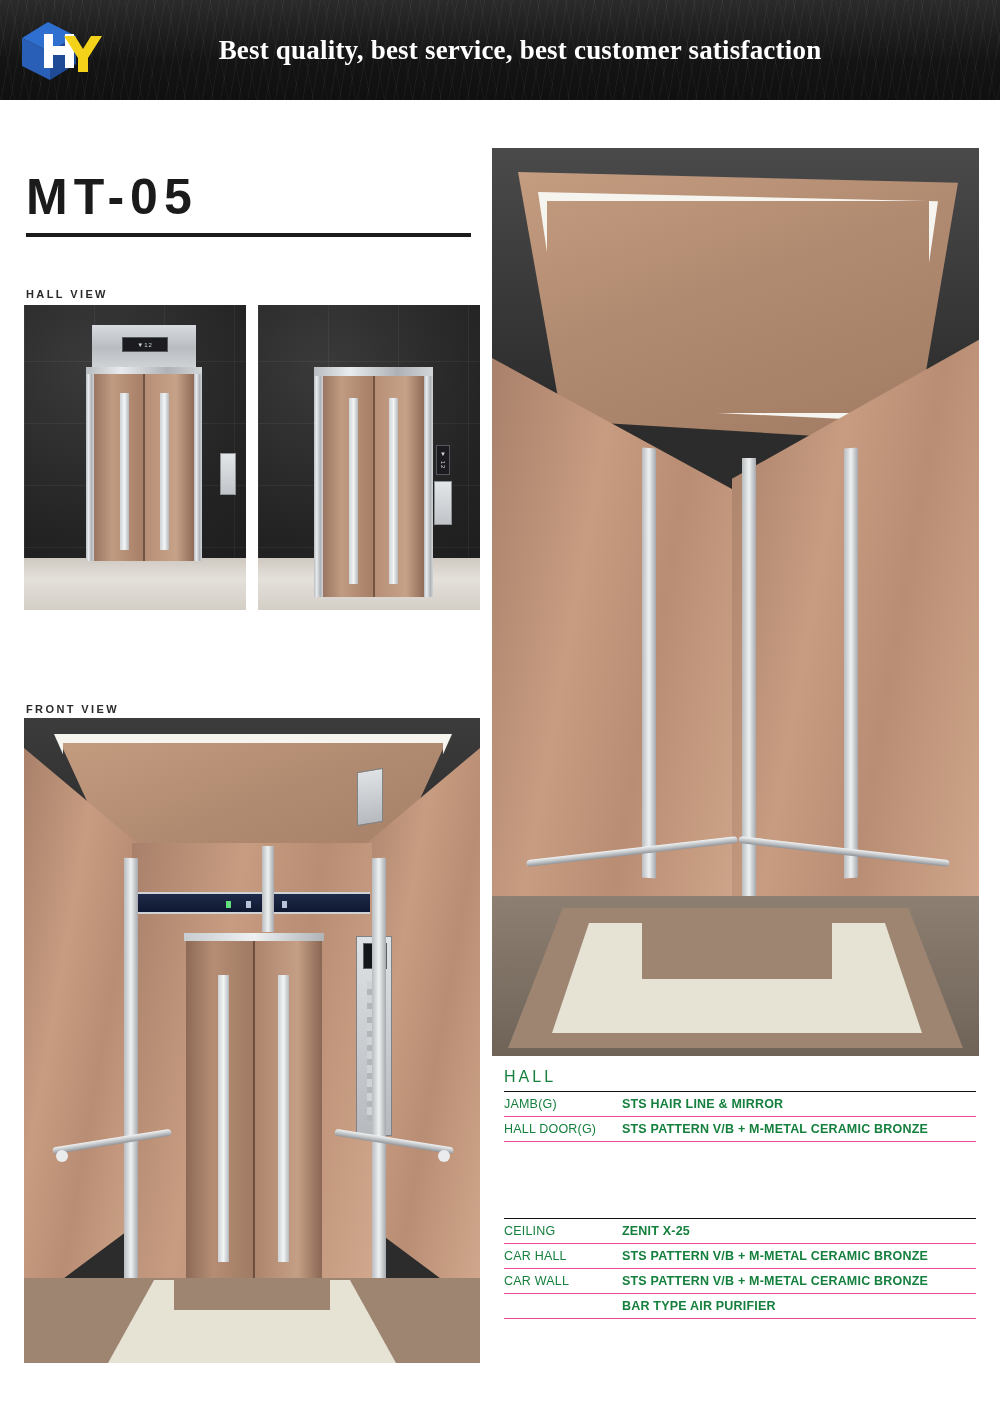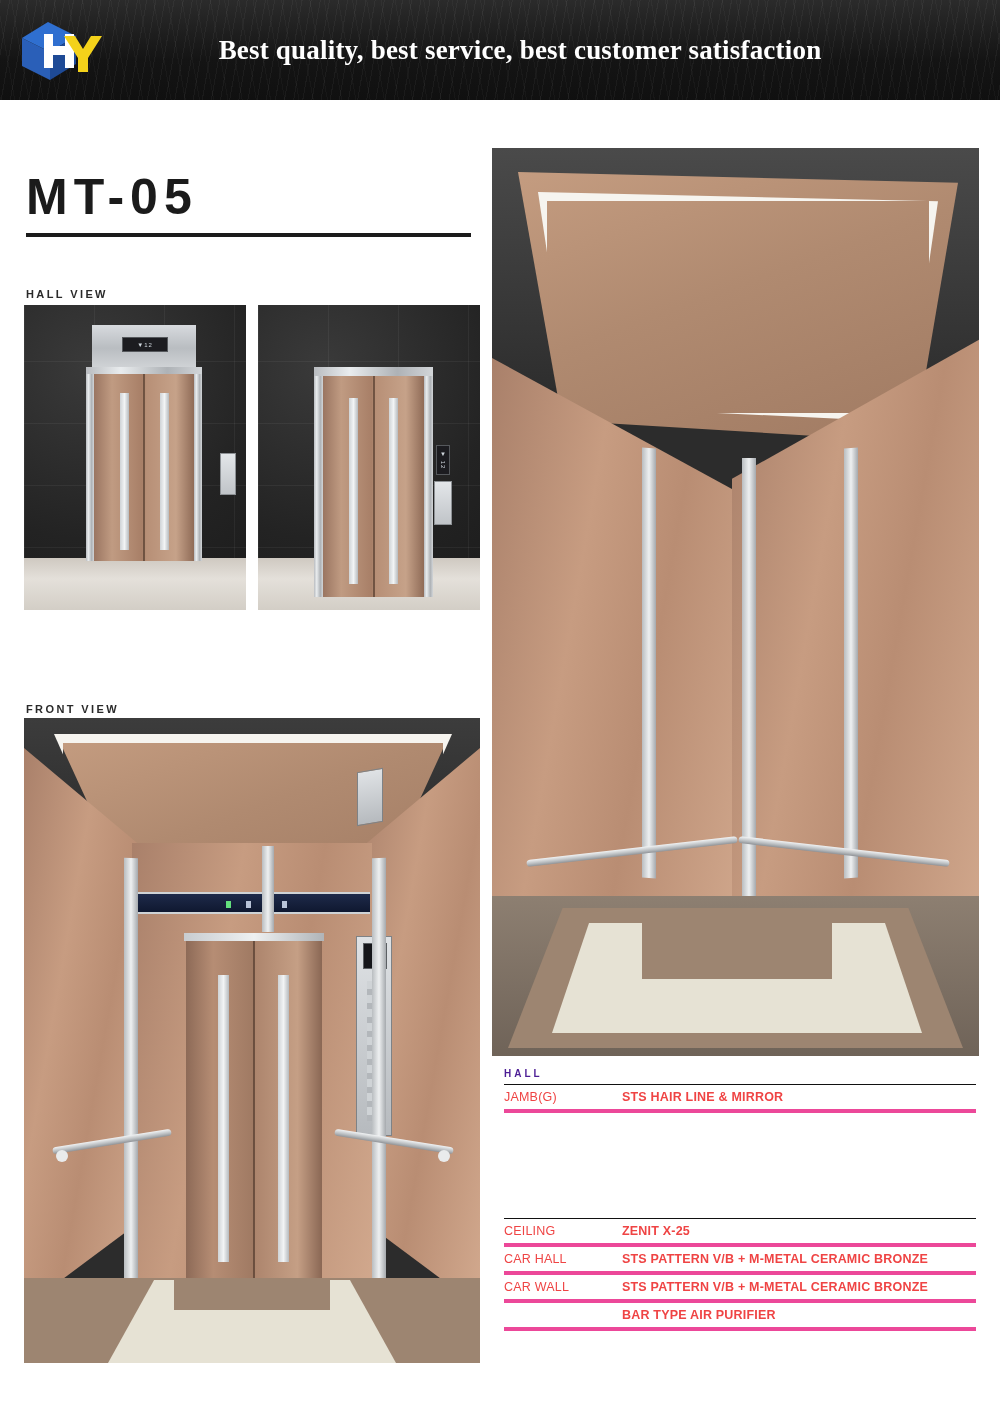--- a/index.html
+++ b/index.html
@@ -148,28 +148,28 @@
     position: absolute; background: linear-gradient(180deg,#1e2a4a,#0f1830);
     border-top: 2px solid #cfd3d6; border-bottom: 2px solid #cfd3d6;
   }
   .ind-led { position: absolute; width: 5px; height: 7px; background: #63e07d; }
 
   
   .spec { position: absolute; }
   #spec-hall { left: 504px; top: 1068px; width: 472px; }
   #spec-cage { left: 504px; top: 1218px; width: 472px; }
   .spec-title {
-    font-size: 10px; font-weight: bold; letter-spacing: 3px; color: #4c1d95;
+    font-size: 16px; font-weight: normal; letter-spacing: 3px; color: #15803d;
     padding-bottom: 5px;
   }
   table.spec-table { border-collapse: collapse; width: 100%; }
   table.spec-table td {
-    border-top: 1px solid #111; border-bottom: 4px solid #ec4899;
+    border-top: 1px solid #111; border-bottom: 1px solid #ec4899;
     padding: 5px 2px 5px 0;
-    font-size: 12.5px; color: #ef4444; letter-spacing: 0.2px;
+    font-size: 12.5px; color: #15803d; letter-spacing: 0.2px;
     vertical-align: middle;
   }
   table.spec-table tr td:first-child { width: 118px; font-size: 12.5px; }
   table.spec-table tr td:last-child { font-weight: bold; }
   table.spec-table tr + tr td { border-top: none; }
   .val-indent { padding-left: 28px; }
   .val-indent2 { padding-left: 8px; }
 </style>
 </head>
 <body>
@@ -299,20 +299,24 @@
   </div>
 
   <div class="spec" id="spec-hall">
     <div class="spec-title">HALL</div>
     <table class="spec-table">
       <tbody>
         <tr>
           <td>JAMB(G)</td>
           <td class="val-indent">STS HAIR LINE &amp; MIRROR</td>
         </tr>
+        <tr>
+          <td>HALL DOOR(G)</td>
+          <td class="val-indent2">STS PATTERN V/B + M-METAL CERAMIC  BRONZE</td>
+        </tr>
       </tbody>
     </table>
   </div>
 
   <div class="spec" id="spec-cage">
     <table class="spec-table">
       <tbody>
         <tr>
           <td>CEILING</td>
           <td class="val-indent">ZENIT   X-25</td>

